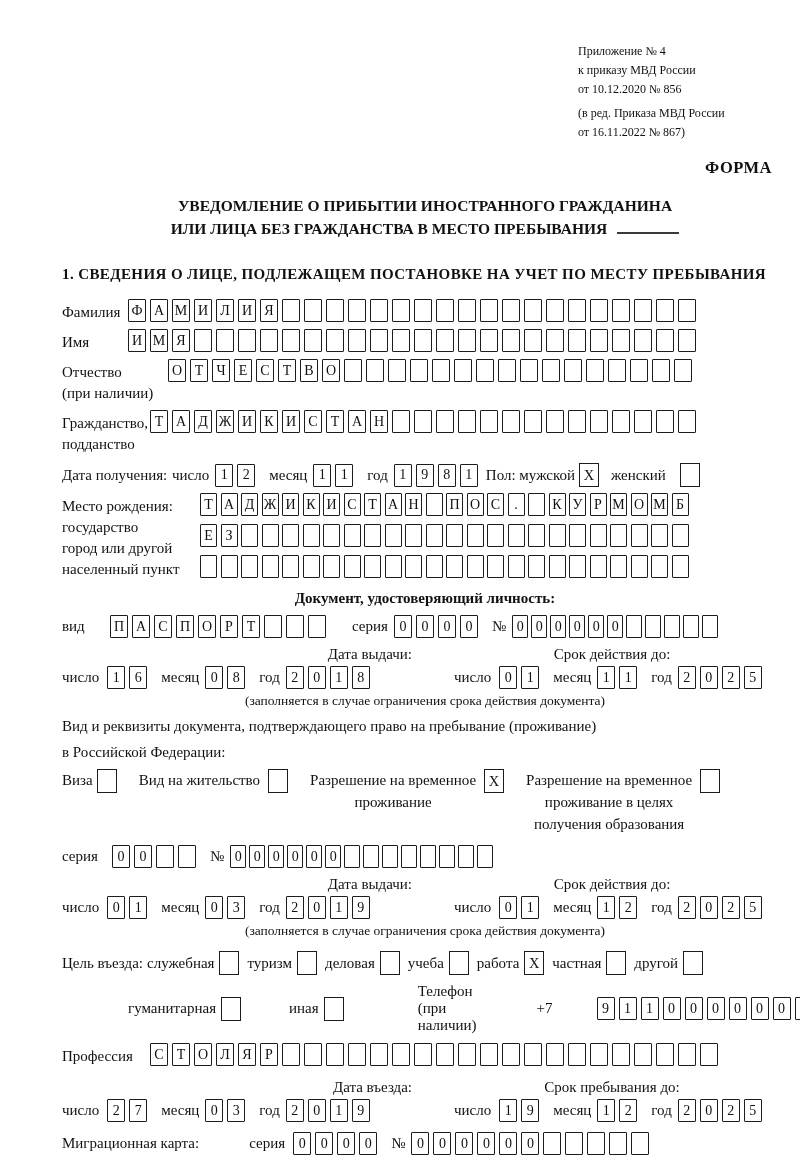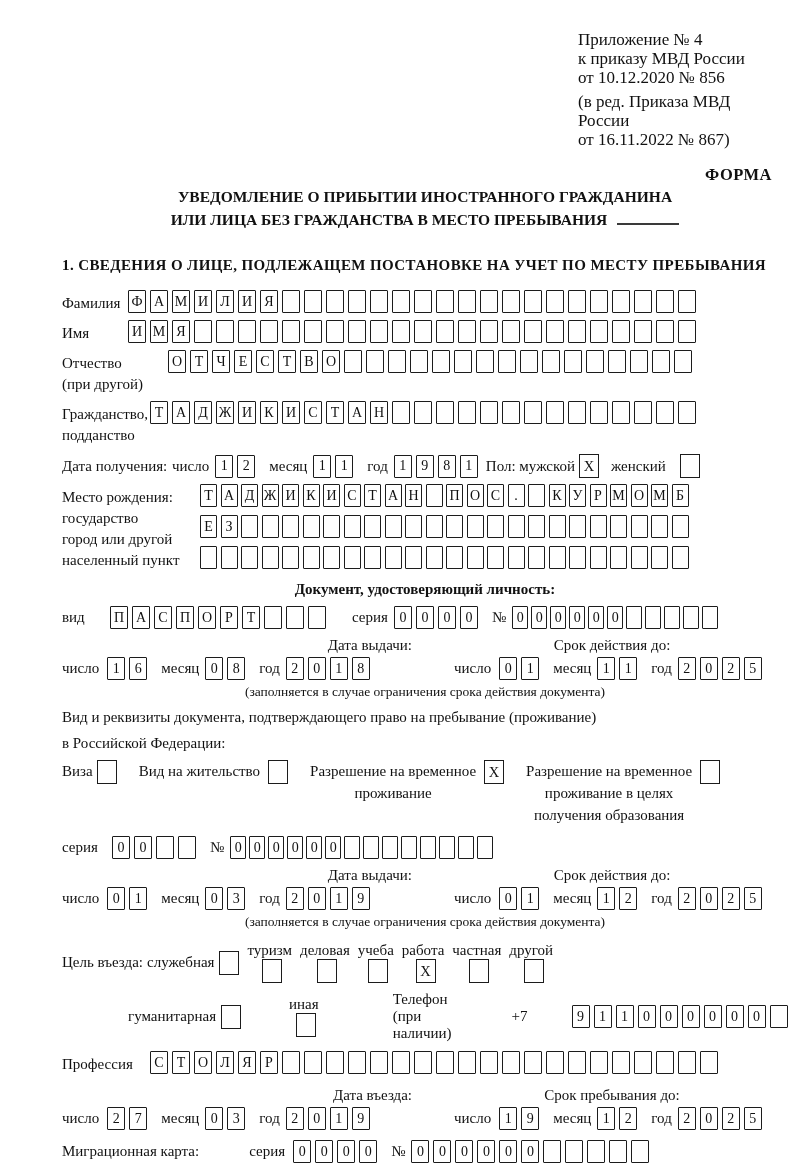--- a/index.html
+++ b/index.html
@@ -4,24 +4,24 @@
 <style>
   * { box-sizing: border-box; }
   html,body { margin:0; padding:0; background:#ffffff; }
   body {
     width:800px; height:1163px; overflow:hidden;
     padding:30px 12px 16px 62px;
     font-family:"Liberation Serif","DejaVu Serif",serif;
     font-size:15px; color:#111;
   }
   
-  .appendix { width:196px; margin-left:auto; margin-right:14px; font-size:17px; line-height:19px; }
+  .appendix { width:196px; margin-left:auto; margin-right:14px; font-size:12px; line-height:19px;margin-top:12px; }
   .appendix .ed { margin-top:5px; }
   .forma { text-align:right; margin:16px 16px 0 0; font-weight:bold; font-size:16.5px; letter-spacing:.5px; }
-  .title { text-align:center; font-weight:bold; font-size:15.5px; line-height:23px; }
+  .title { text-align:center; font-weight:bold; font-size:15.5px; line-height:23px; margin-top:16px; }
   .blank-line { display:inline-block; width:62px; border-bottom:2px solid #3a3a3a; height:14px; margin-left:10px; }
   .sec-head { font-weight:bold; font-size:15px; letter-spacing:.4px; margin-top:26px; }
   
   .row { display:flex; align-items:flex-start; margin-top:6px; }
   .lbl { flex:none; line-height:21px; padding-top:3px; }
   .w66 {width:66px;} .w88 {width:88px;} .w106{width:106px;} .w138{width:138px;} .w100{width:100px;}
   .cells { display:inline-flex; flex:none; }
   .cell {
     display:inline-flex; align-items:center; justify-content:center; flex:none;
     width:18px; height:23px; border:1.6px solid #1c1c1c; border-radius:1px;
@@ -53,21 +53,21 @@
   
   .opts { display:flex; align-items:flex-start; margin-top:8px; }
   .opt { display:flex; align-items:flex-start; flex:none; }
   .opt + .opt { margin-left:22px; }
   .opt-txt { text-align:center; line-height:22px; }
   .opt .chk { margin-left:8px; }
   .opt0 .chk { margin-left:4px; }
   
   .purp { display:flex; align-items:center; flex:none; }
   .purp .chk { margin-left:5px; }
-  .purp + .purp { margin-left:8px;flex-direction:column; }
+  .purp + .purp { margin-left:8px; }
   .phone-cells { margin-left:8px; }
   .mig-series { margin-left:46px; margin-right:8px; }
   .nbsp8 { display:inline-block; width:8px; }
 </style>
 </head>
 <body>
 
 <div class="appendix">
   <div>Приложение № 4</div>
   <div>к приказу МВД России</div>
@@ -144,21 +144,21 @@
       <span class="cell"></span>
       <span class="cell"></span>
       <span class="cell"></span>
       <span class="cell"></span>
     </div>
 </div>
 
 <div class="row">
   <div class="lbl w106">
     <div>Отчество</div>
-    <div>(при другой)</div>
+    <div>(при наличии)</div>
   </div>
   <div class="cells">
       <span class="cell">О</span>
       <span class="cell">Т</span>
       <span class="cell">Ч</span>
       <span class="cell">Е</span>
       <span class="cell">С</span>
       <span class="cell">Т</span>
       <span class="cell">В</span>
       <span class="cell">О</span>

